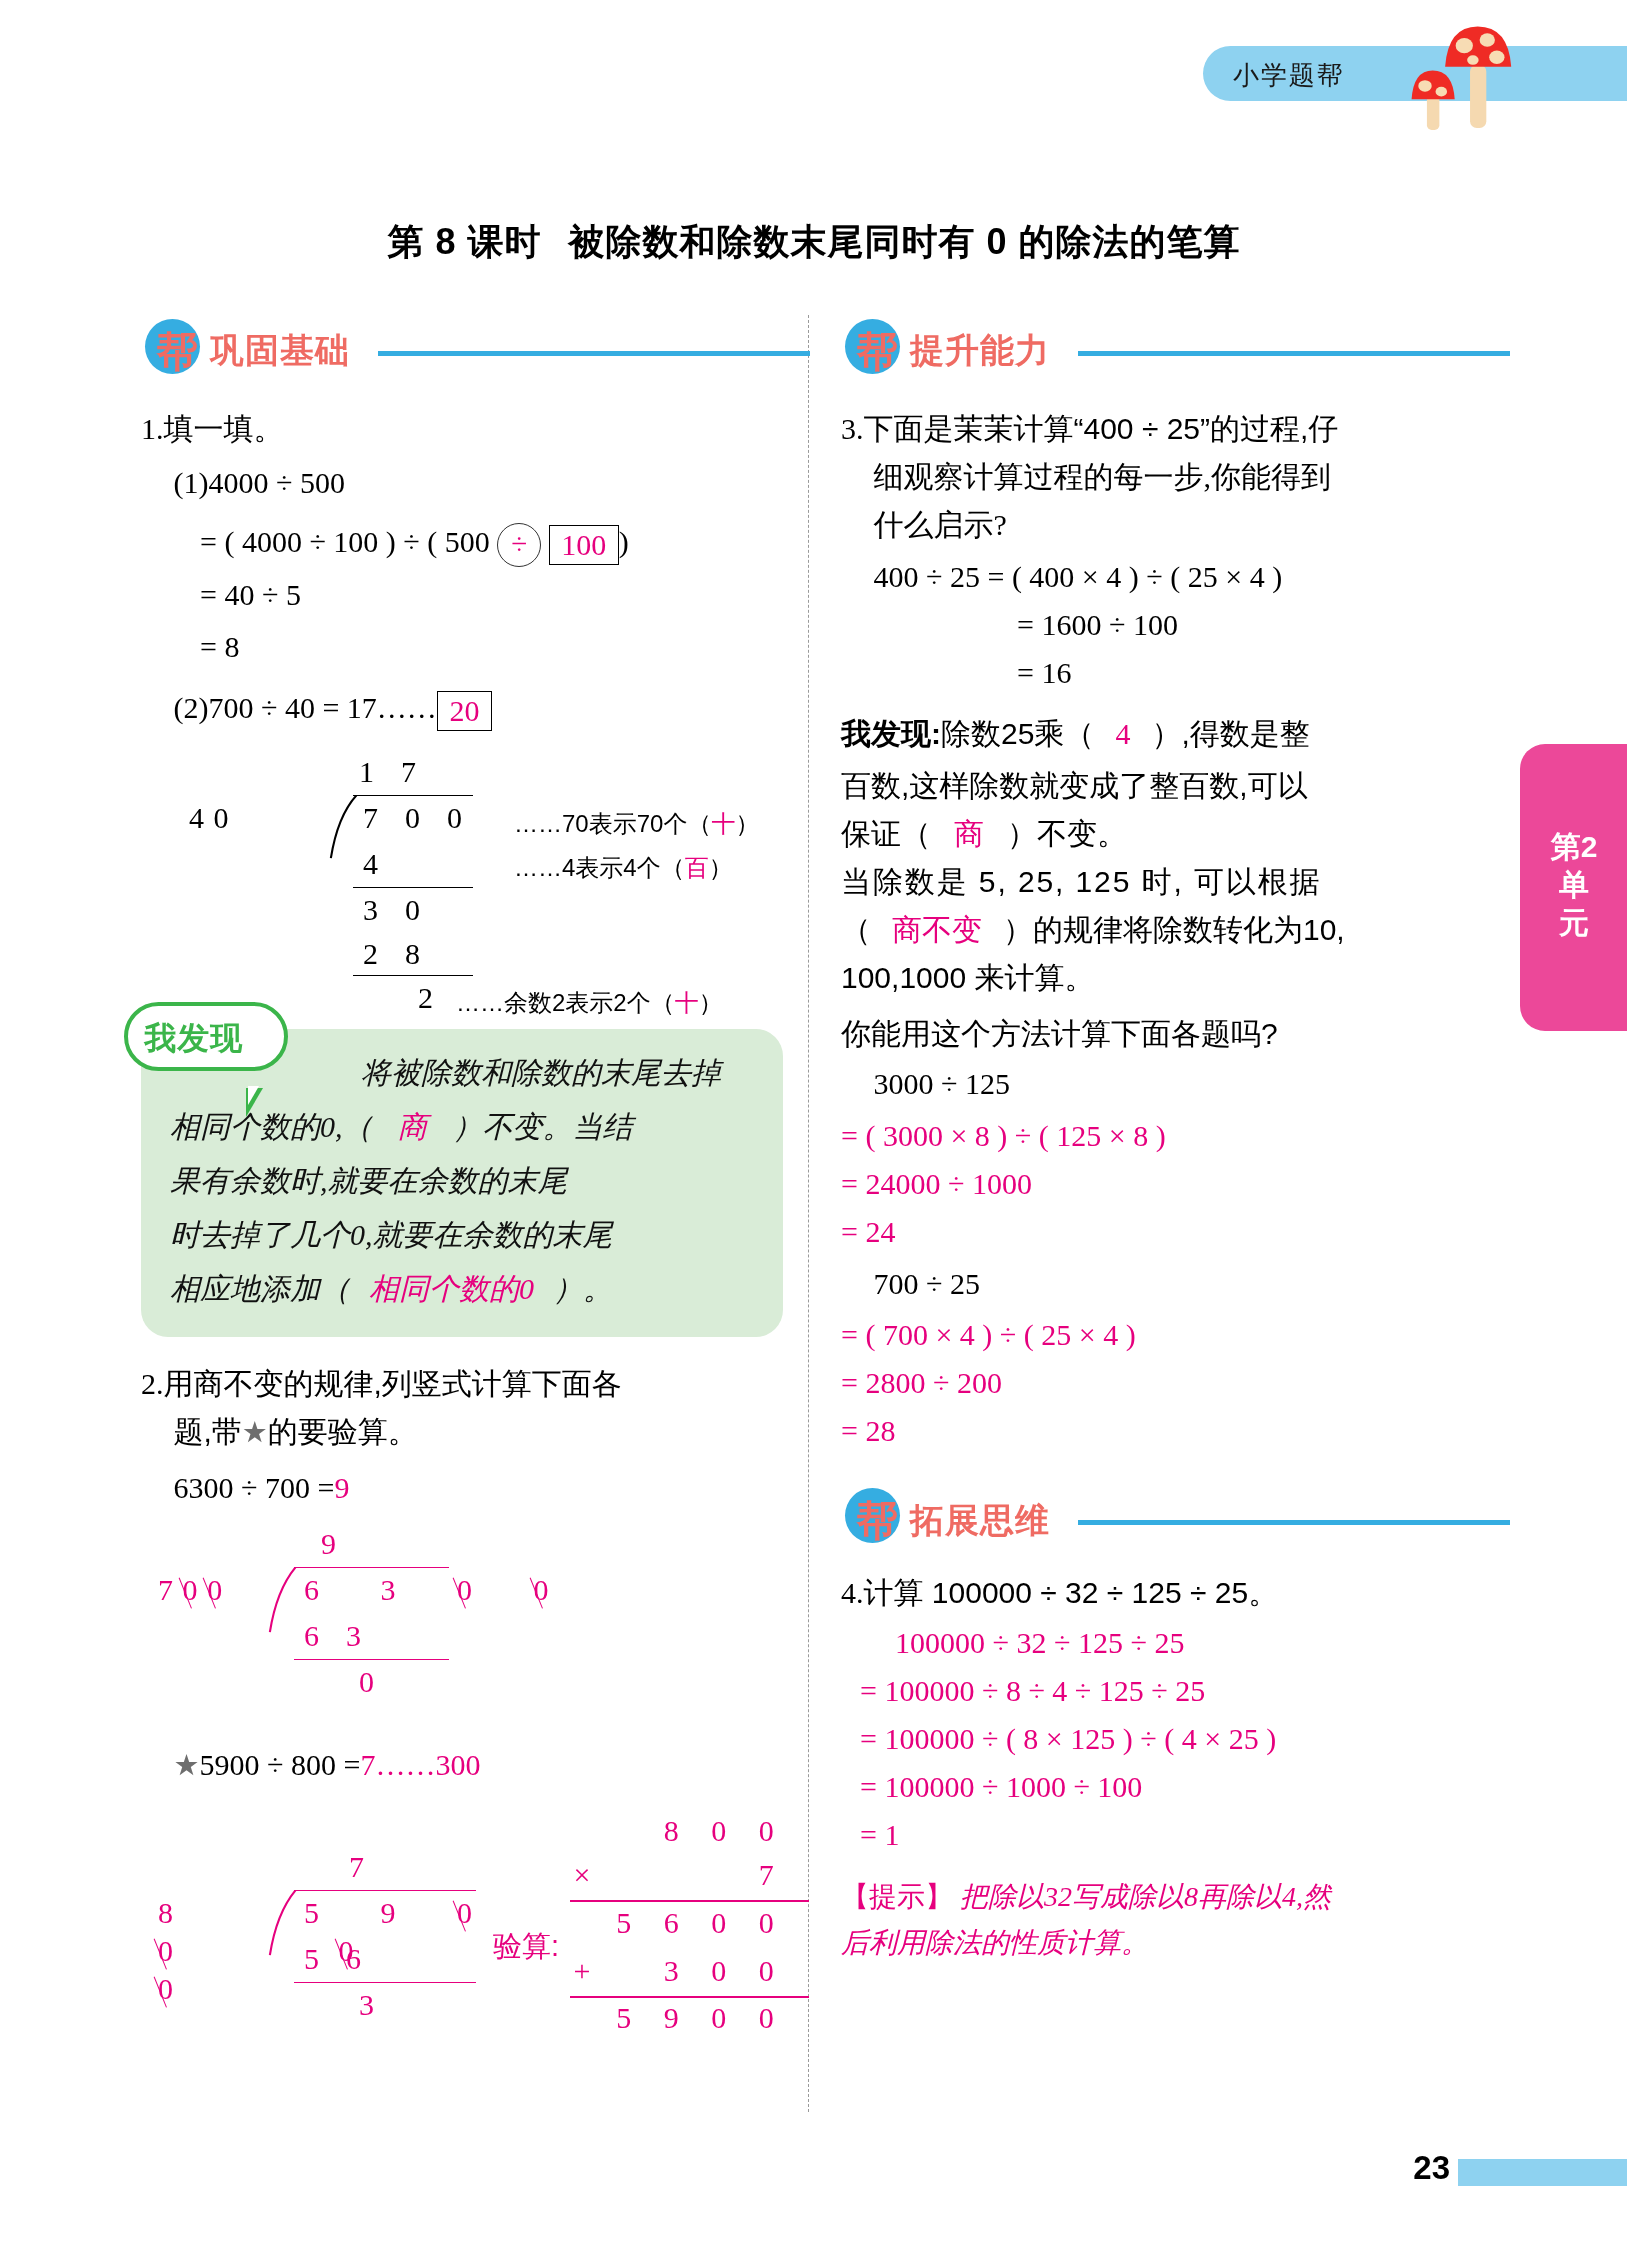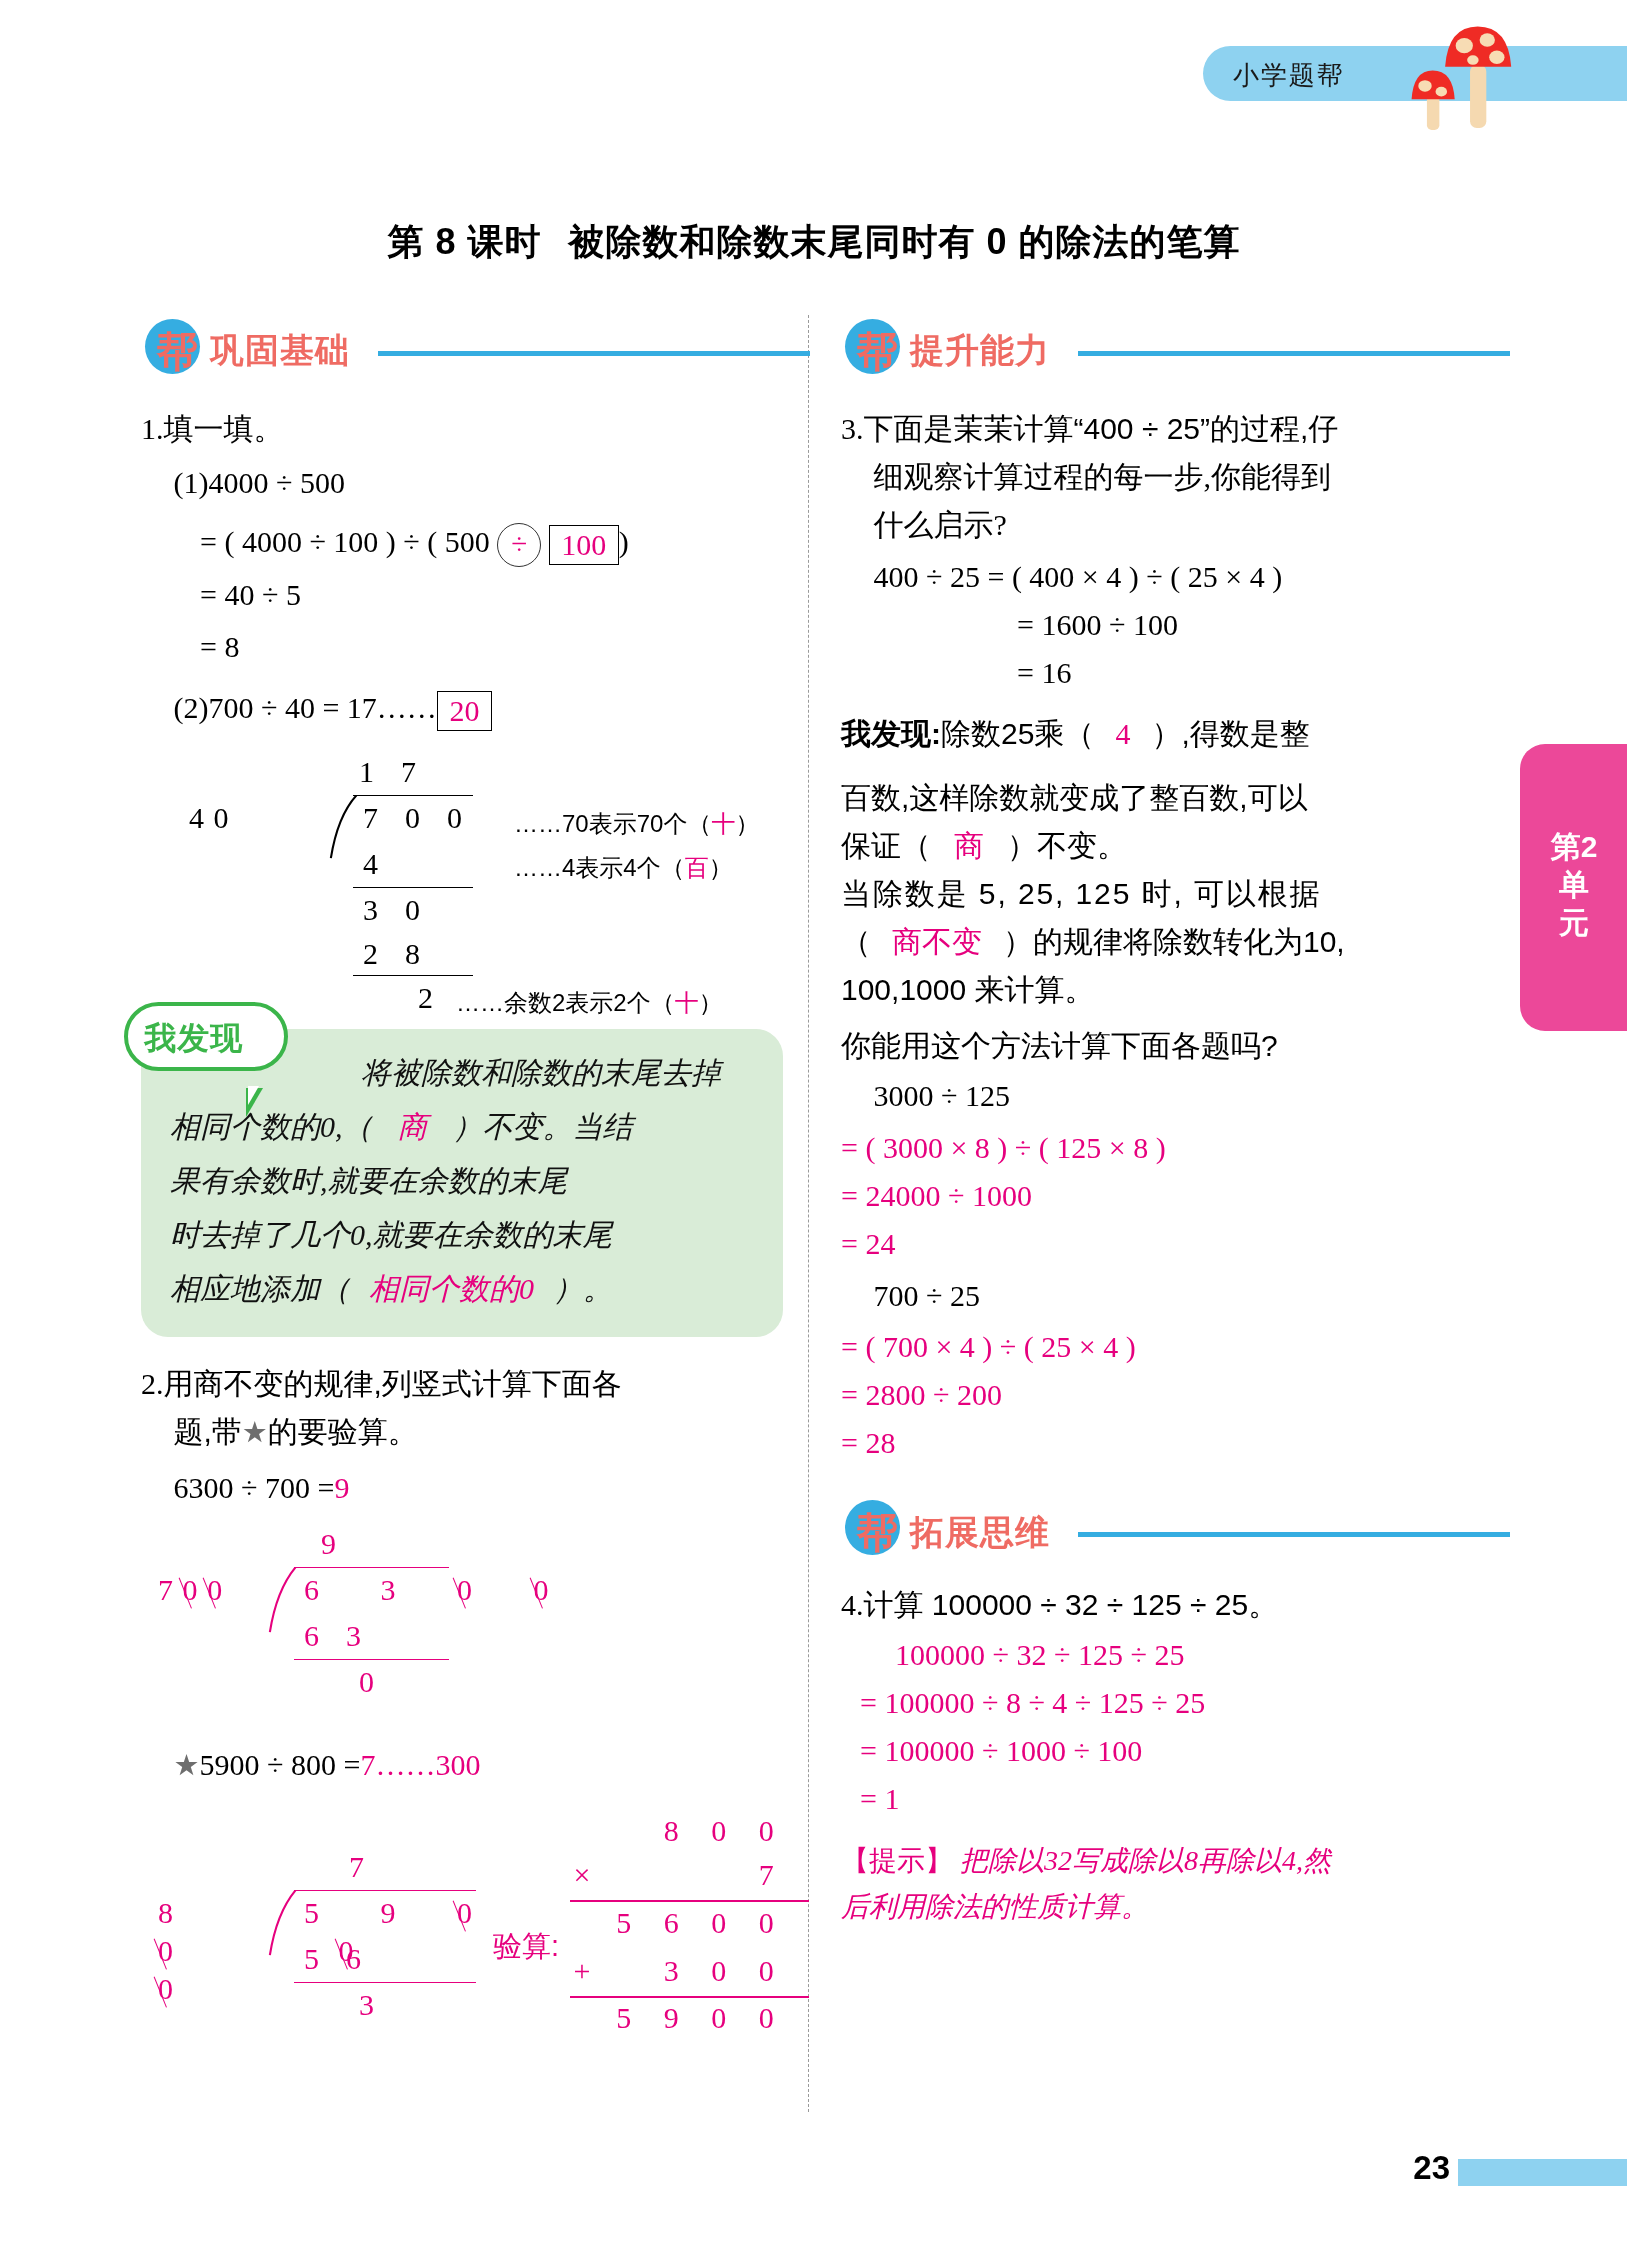--- a/index.html
+++ b/index.html
@@ -471,21 +471,21 @@
   <div class="q indent1" style="margin-top:0">细观察计算过程的每一步,你能得到</div>
   <div class="q indent1" style="margin-top:0">什么启示?</div>
 
   <div class="q indent1" style="margin-top:3.8px">400 ÷ 25 = ( 400 × 4 ) ÷ ( 25 × 4 )</div>
   <div class="q" style="margin-top:0; padding-left:176px">= 1600 ÷ 100</div>
   <div class="q" style="margin-top:0; padding-left:176px">= 16</div>
 
   <div class="q" style="margin-top:13.4px">
     <span class="han" style="font-weight:bold">我发现:</span><span class="han">除数25乘（</span><span class="ans" style="padding:0 21px">4</span><span class="han">）,得数是整</span>
   </div>
-  <div class="q han" style="margin-top:16px">百数,这样除数就变成了整百数,可以</div>
+  <div class="q han" style="margin-top:4px">百数,这样除数就变成了整百数,可以</div>
   <div class="q" style="margin-top:0">
     <span class="han">保证（</span><span class="ans" style="padding:0 23px">商</span><span class="han">）不变。</span>
   </div>
   <div class="q han" style="margin-top:0; letter-spacing:1.9px">当除数是 5, 25, 125 时, 可以根据</div>
   <div class="q" style="margin-top:0">
     <span class="han">（</span><span class="ans" style="padding:0 21px">商不变</span><span class="han">）的规律将除数转化为10,</span>
   </div>
   <div class="q han" style="margin-top:0">100,1000 来计算。</div>
   <div class="q han" style="margin-top:8px">你能用这个方法计算下面各题吗?</div>
 
@@ -503,20 +503,21 @@
     <div class="bang-fill">帮</div>
     <div class="sec-text">拓展思维</div>
     <div class="rule"></div>
   </div>
 
   <div class="q" style="margin-top:13.4px">
     <span class="q-num">4.</span><span class="han">计算 100000 ÷ 32 ÷ 125 ÷ 25。</span>
   </div>
   <div class="eqline" style="padding-left:54px; margin-top:1.9px">100000 ÷ 32 ÷ 125 ÷ 25</div>
   <div class="eqline" style="padding-left:19px">= 100000 ÷ 8 ÷ 4 ÷ 125 ÷ 25</div>
+  <div class="eqline" style="padding-left:19px">= 100000 ÷ ( 8 × 125 ) ÷ ( 4 × 25 )</div>
   <div class="eqline" style="padding-left:19px">= 100000 ÷ 1000 ÷ 100</div>
   <div class="eqline" style="padding-left:19px">= 1</div>
 
   <div class="hint">
     <span class="tag">【提示】</span>&nbsp;<span>把除以32写成除以8再除以4,然</span><br>
     <span>后利用除法的性质计算。</span>
   </div>
 </div>
 
 <div class="side-tab">

